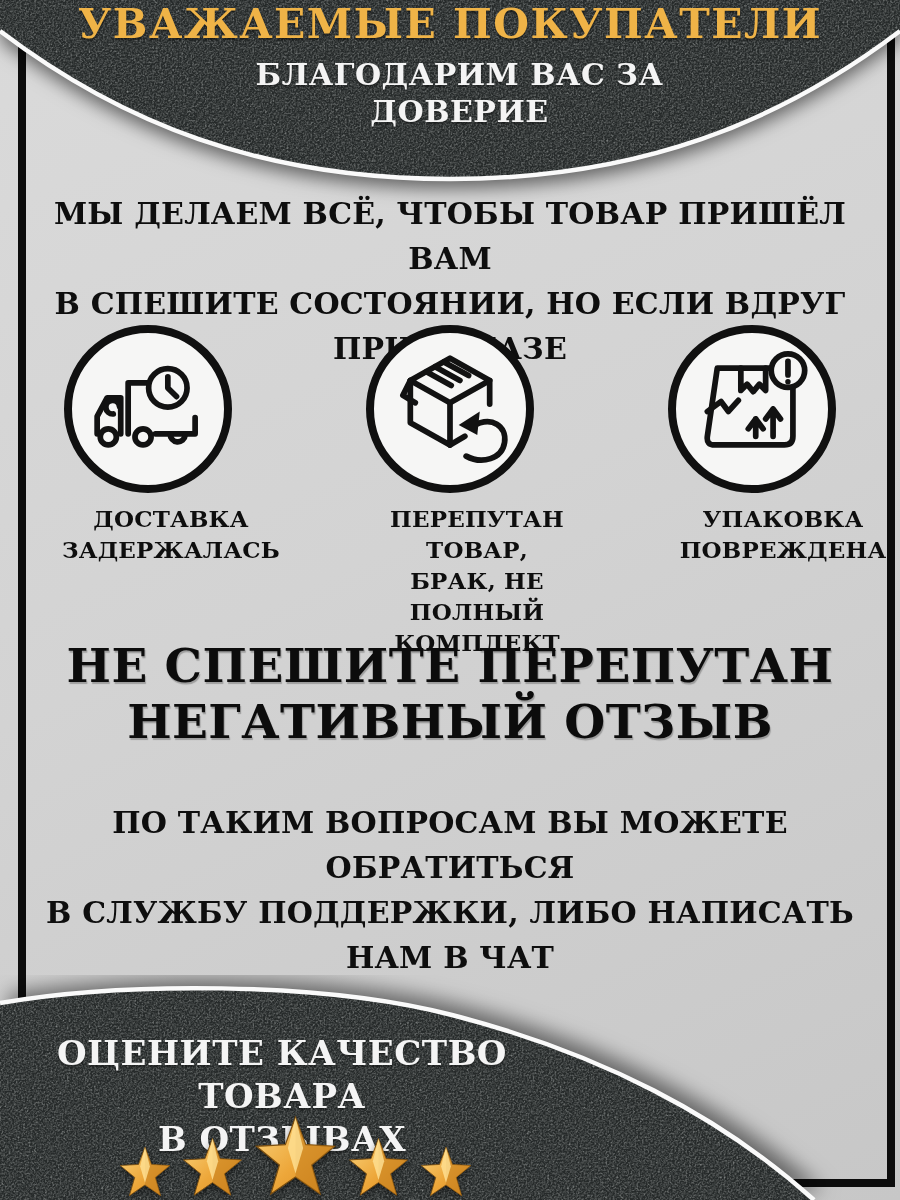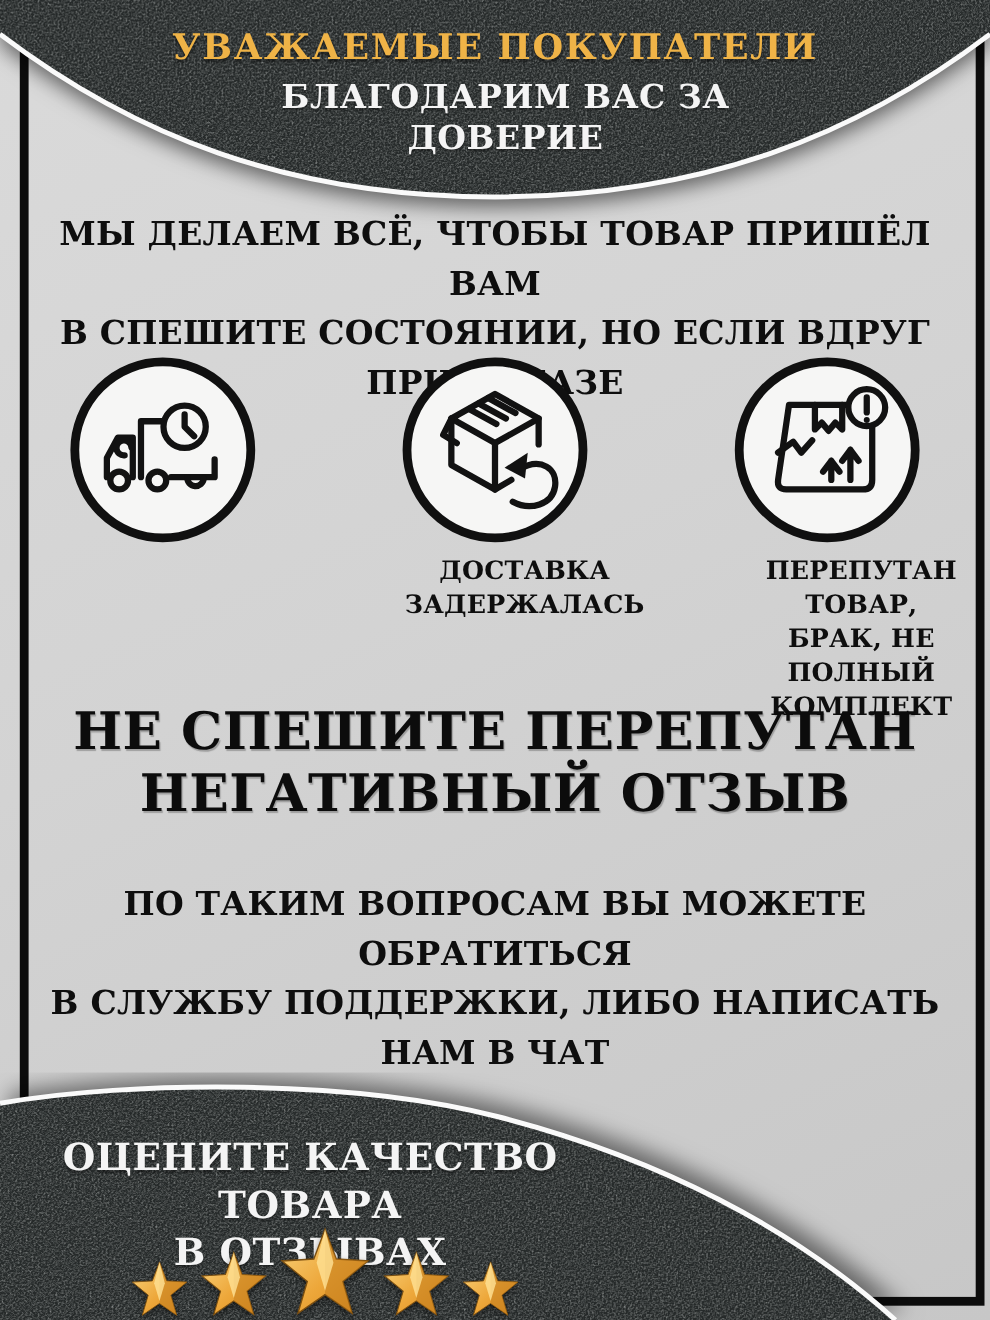--- a/index.html
+++ b/index.html
@@ -9,21 +9,21 @@
     font-family:"DejaVu Serif","Liberation Serif",serif;font-weight:700;
   }
   .defs-svg{position:absolute;width:0;height:0;}
   
   .frame{position:absolute;top:12px;left:18px;right:5px;bottom:13px;
     border:8px solid #0c0c0c;z-index:1;}
   
   .banner-top{position:absolute;top:0;left:0;z-index:3;display:block;}
   .banner-bottom{position:absolute;bottom:0;left:0;z-index:3;display:block;}
   .banner-top-text{position:absolute;top:0;left:0;right:0;z-index:4;text-align:center;}
-  .main-title{margin-top:24px;font-size:32px;letter-spacing:1.5px;color:#efb347;
+  .main-title{font-size:41px;letter-spacing:1.5px;color:#efb347;
     text-shadow:0 2px 2px rgba(0,0,0,.45);}
   .subtitle{margin-top:8px;font-size:30px;line-height:1.24;letter-spacing:.5px;
     color:#f4f4f4;white-space:pre-line;text-shadow:0 2px 2px rgba(0,0,0,.4);padding-left:19px;}
   
   .intro{position:absolute;top:191px;left:25px;right:25px;z-index:2;text-align:center;
     font-size:30px;line-height:1.5;color:#0e0e0e;white-space:pre-line;letter-spacing:.2px;}
   .icons-row{position:absolute;top:325px;left:0;right:0;z-index:2;
     display:flex;justify-content:center;gap:134px;}
   .icon-circle{width:168px;height:168px;border-radius:50%;background:#f6f6f5;
     border:8px solid #101010;box-sizing:border-box;
@@ -145,20 +145,22 @@
     </div>
 
   </div>
 
   <div class="labels-row">
     <div class="issue-label">ДОСТАВКА
 ЗАДЕРЖАЛАСЬ</div>
     <div class="issue-label">ПЕРЕПУТАН ТОВАР,
 БРАК, НЕ ПОЛНЫЙ
 КОМПЛЕКТ</div>
+    <div class="issue-label">УПАКОВКА
+ПОВРЕЖДЕНА</div>
   </div>
 
   <div class="headline">НЕ СПЕШИТЕ ПЕРЕПУТАН
 НЕГАТИВНЫЙ ОТЗЫВ</div>
   <div class="support">ПО ТАКИМ ВОПРОСАМ ВЫ МОЖЕТЕ ОБРАТИТЬСЯ
 В СЛУЖБУ ПОДДЕРЖКИ, ЛИБО НАПИСАТЬ
 НАМ В ЧАТ</div>
 
   <svg class="banner-bottom" width="900" height="225" viewBox="0 0 900 225">
     <g filter="url(#shadow-up)">

